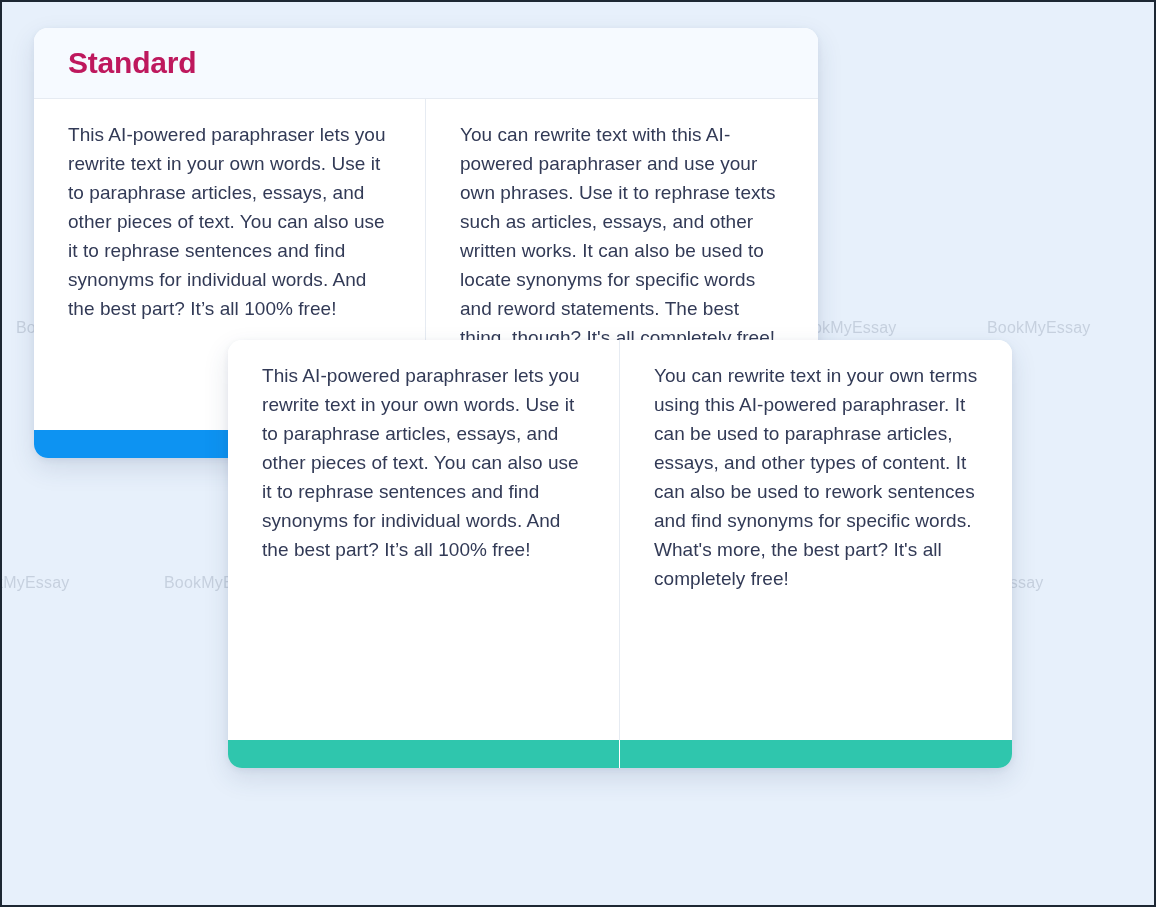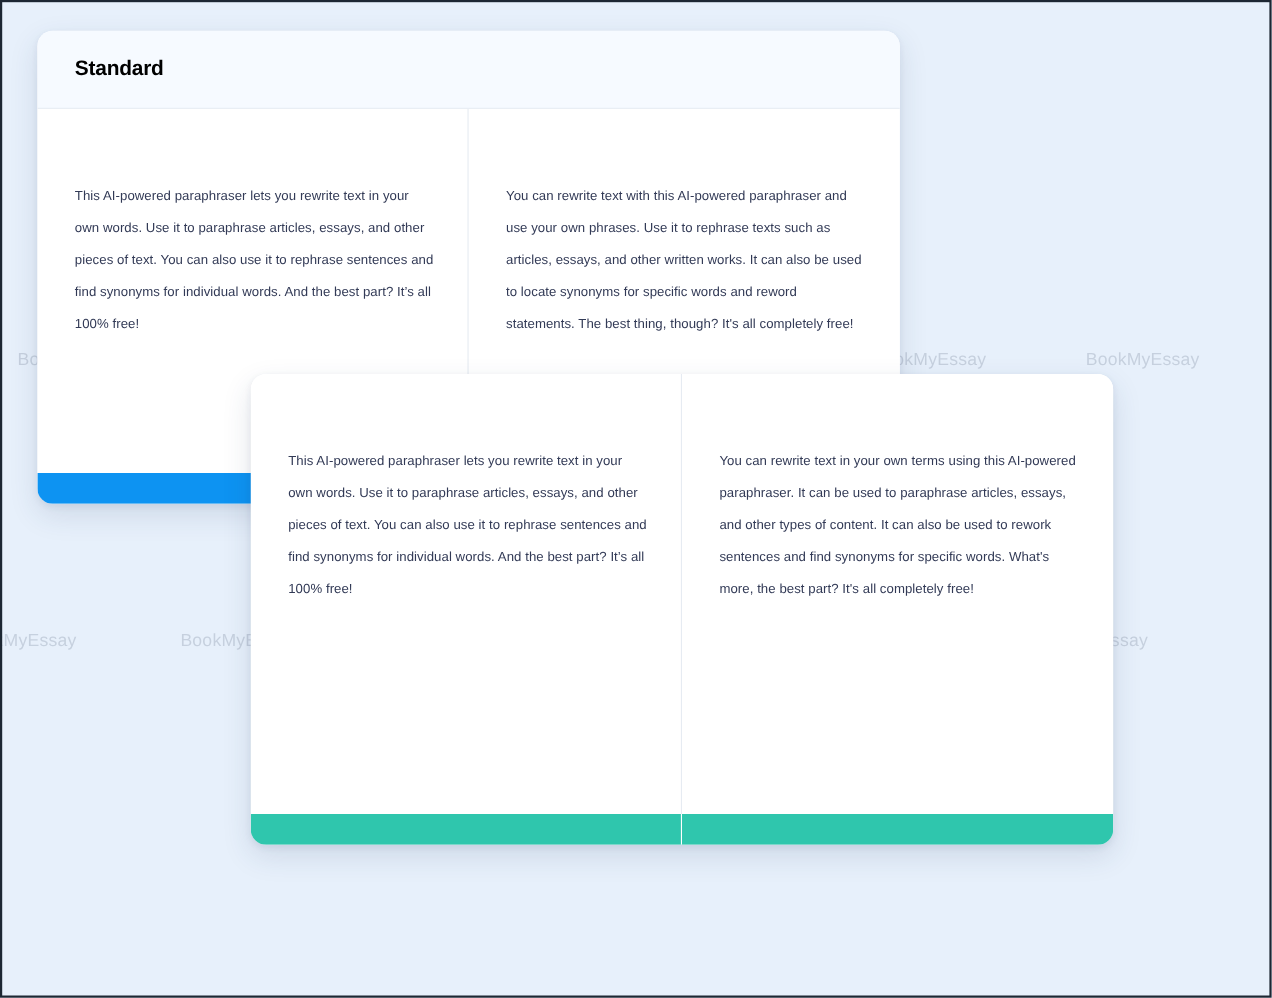--- a/index.html
+++ b/index.html
@@ -56,46 +56,45 @@
     flex-direction: column;
   }
 
   .card-header {
     flex: 0 0 auto;
     display: flex;
     align-items: center;
     border-bottom: 1px solid #e6ebf2;
   }
   .card-title {
-    font-size: 19px;
+    font-size: 30px;
     font-weight: bold;
-    color: #000000;
+    color: #be185d;
     letter-spacing: -.2px;
   }
 
   .card-body {
     flex: 1 1 auto;
     display: flex;
     align-items: stretch;
     background: #ffffff;
     min-height: 0;
   }
   .col {
     flex: 1 1 50%;
     min-width: 0;
     overflow: hidden;
   }
   .col.left  { border-right: 1px solid #e6ebf2; }
 
   .col p {
-    font-size: 12px;
+    font-size: 19px;
     line-height: 29px;
     color: #323a56;
     letter-spacing: .05px;
-    margin-top: 44px;
   }
 
   .card-footer {
     flex: 0 0 auto;
     display: flex;
   }
   .footer-half { flex: 1 1 50%; }
 
   
   #card-standard {

